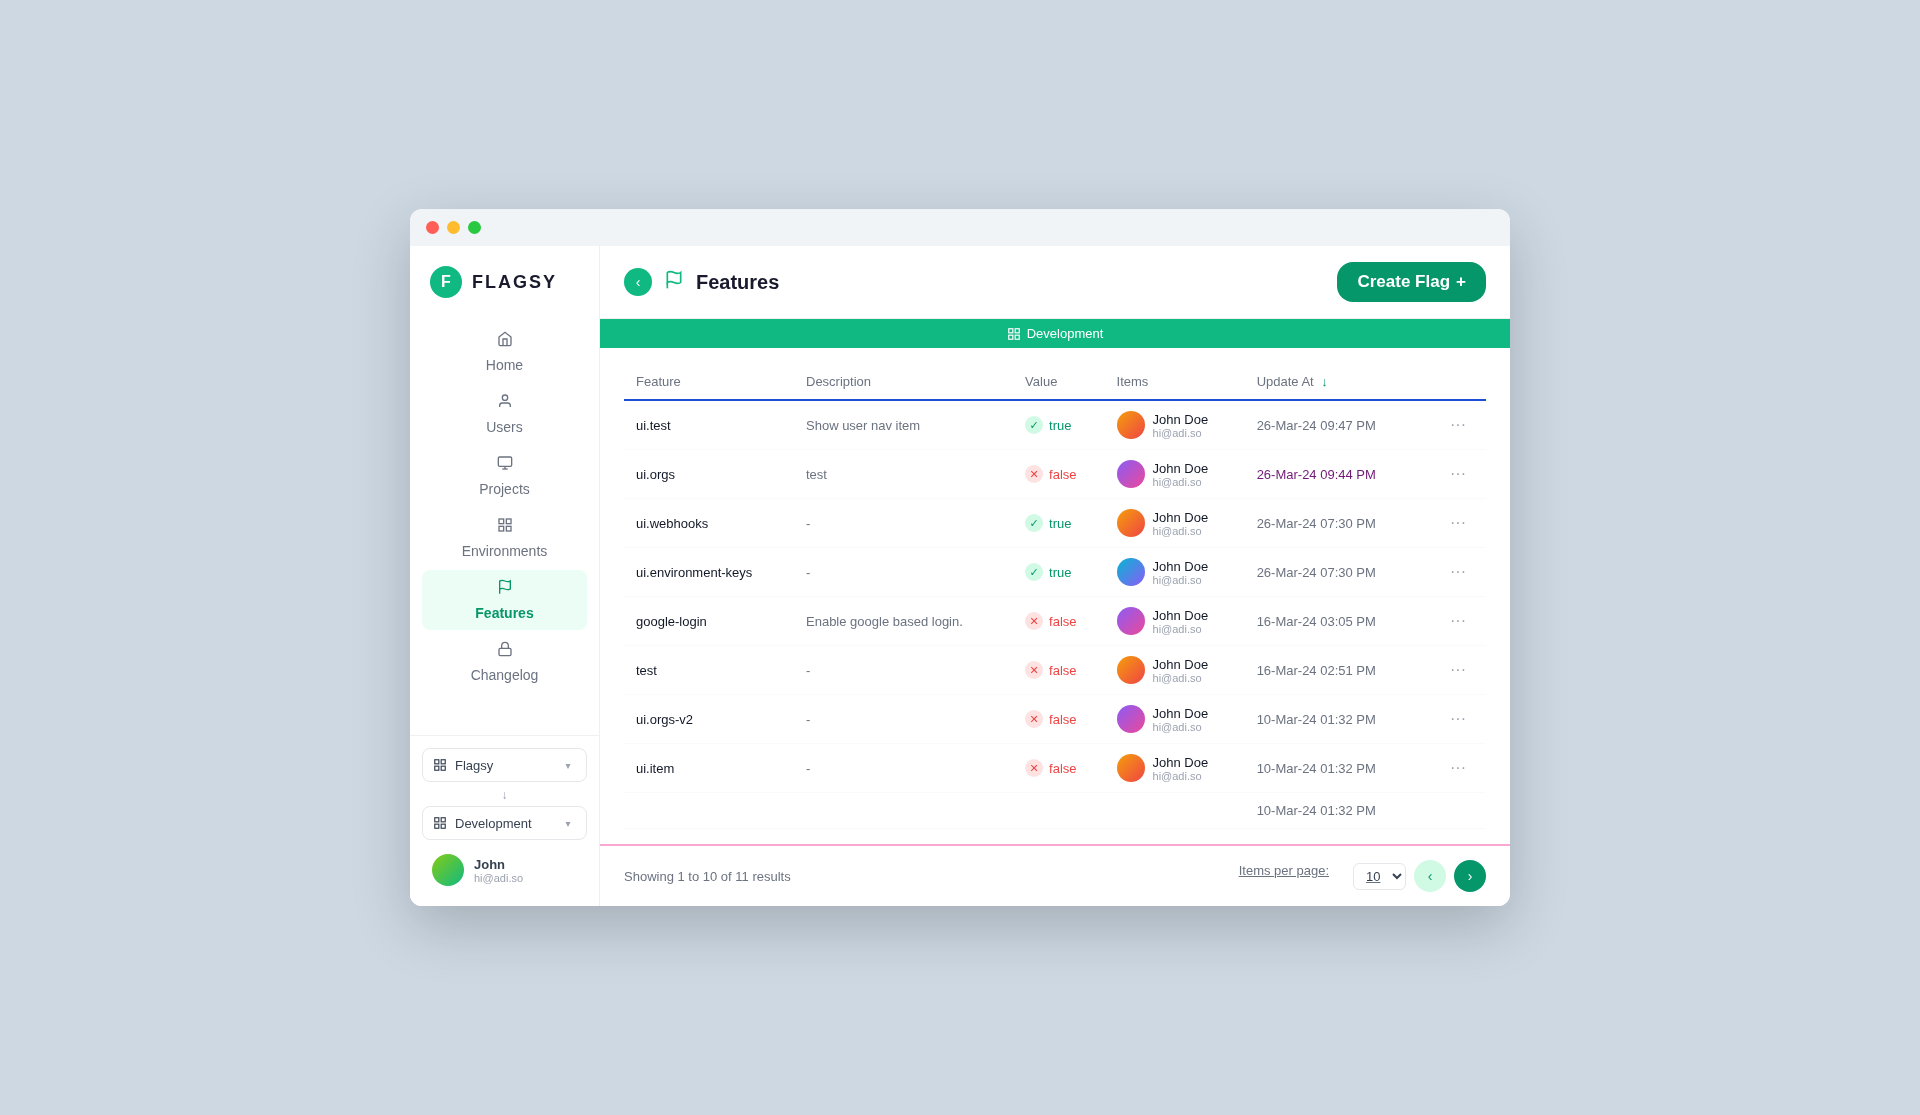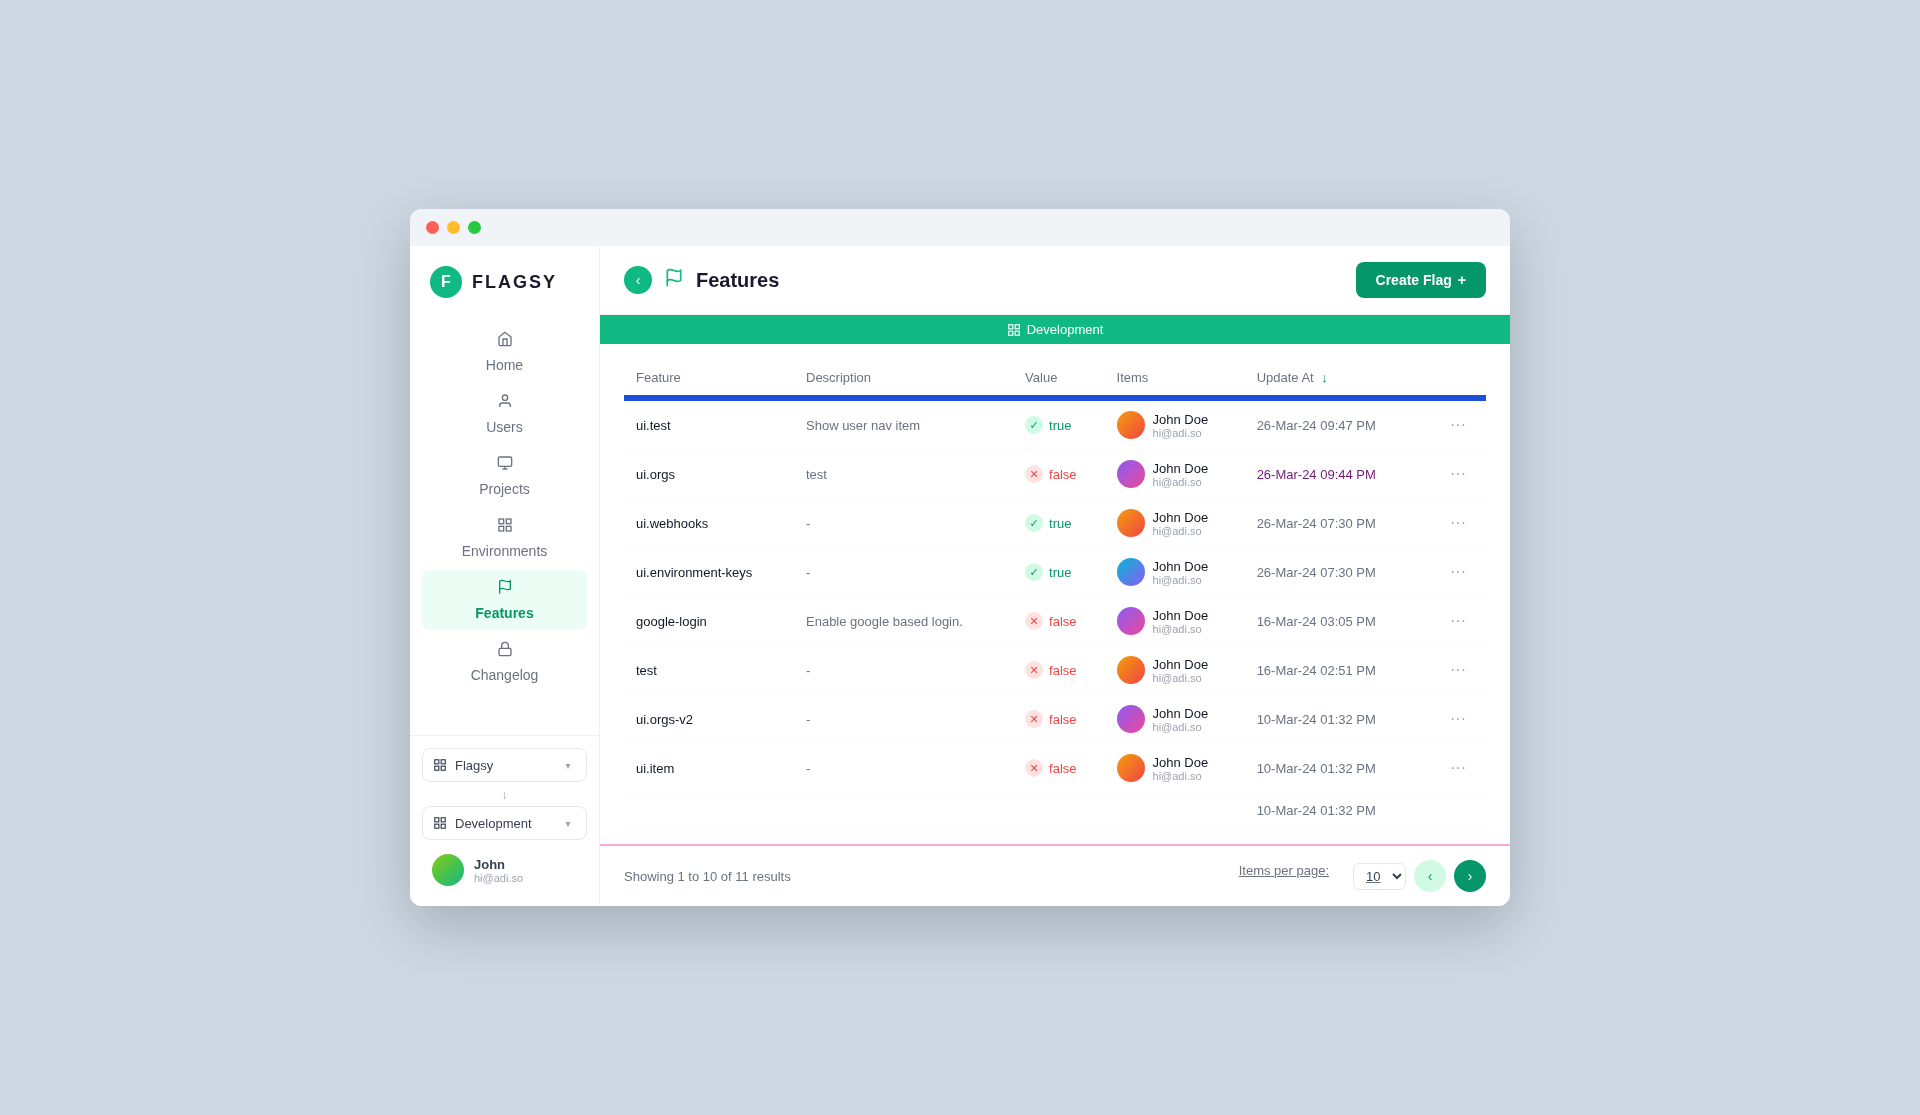--- a/index.html
+++ b/index.html
@@ -173,22 +173,22 @@
       color: #1a1a2e;
     }
     .flag-icon-header {
       color: #10b981;
     }
     .create-btn {
       background: #059669;
       color: white;
       border: none;
       padding: 10px 20px;
-      border-radius: 8px;
-      font-size: 14px;
+      border-radius: 16px;
+      font-size: 17px;
       font-weight: 600;
       cursor: pointer;
       display: flex;
       align-items: center;
       gap: 6px;
     }
     .env-bar {
       background: #10b981;
       color: white;
       text-align: center;
@@ -222,21 +222,21 @@
       color: #9ca3af;
       width: 100%;
       background: transparent;
     }
     .search-icon-svg { color: #9ca3af; }
     table {
       width: 100%;
       border-collapse: collapse;
     }
     thead tr {
-      border-bottom: 6px solid #1d4ed8;
+      border-bottom: 2px solid #1d4ed8;
     }
     th {
       text-align: left;
       padding: 10px 12px;
       font-size: 13px;
       color: #6b7280;
       font-weight: 500;
     }
     th.sortable { cursor: pointer; }
     td {

